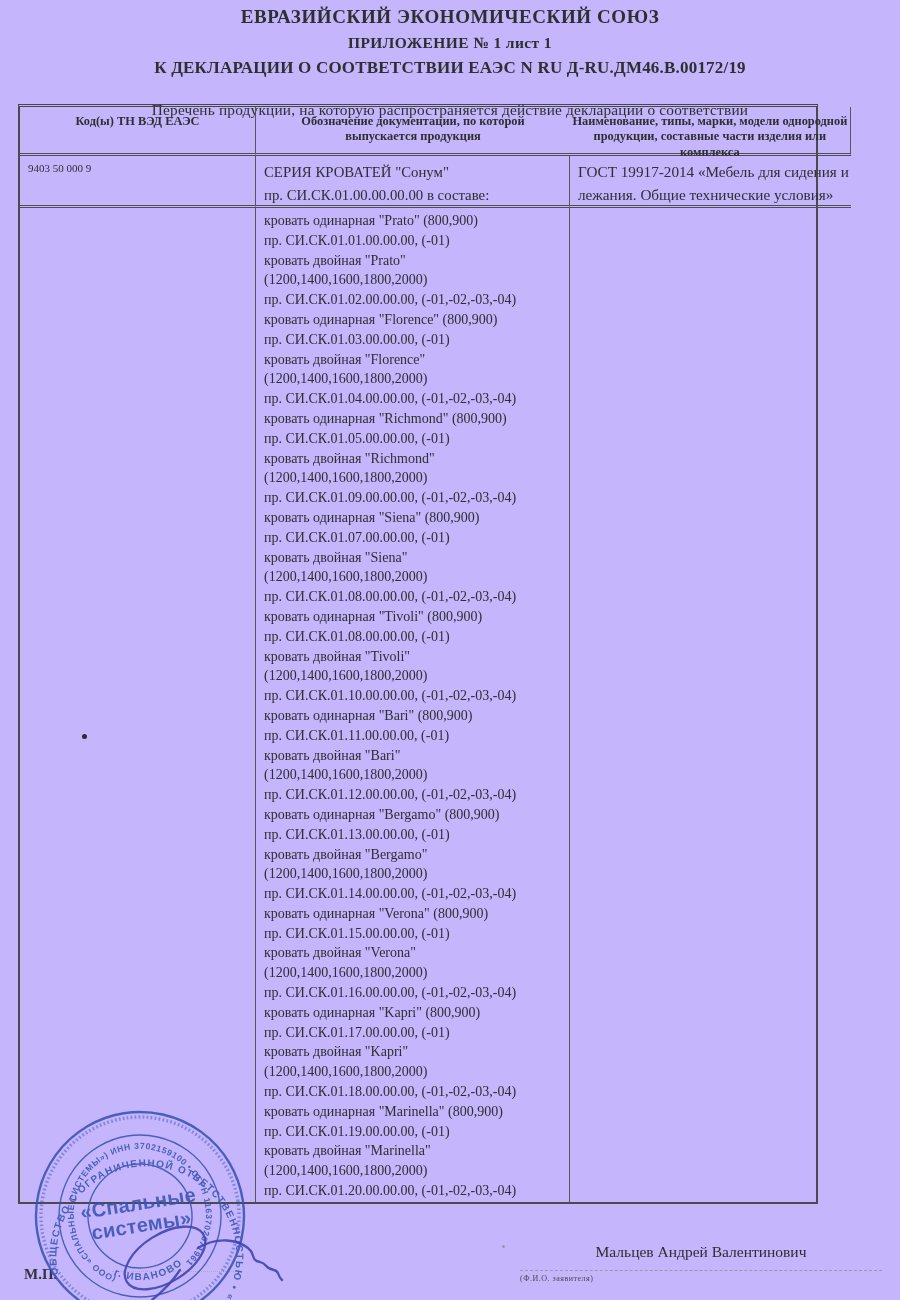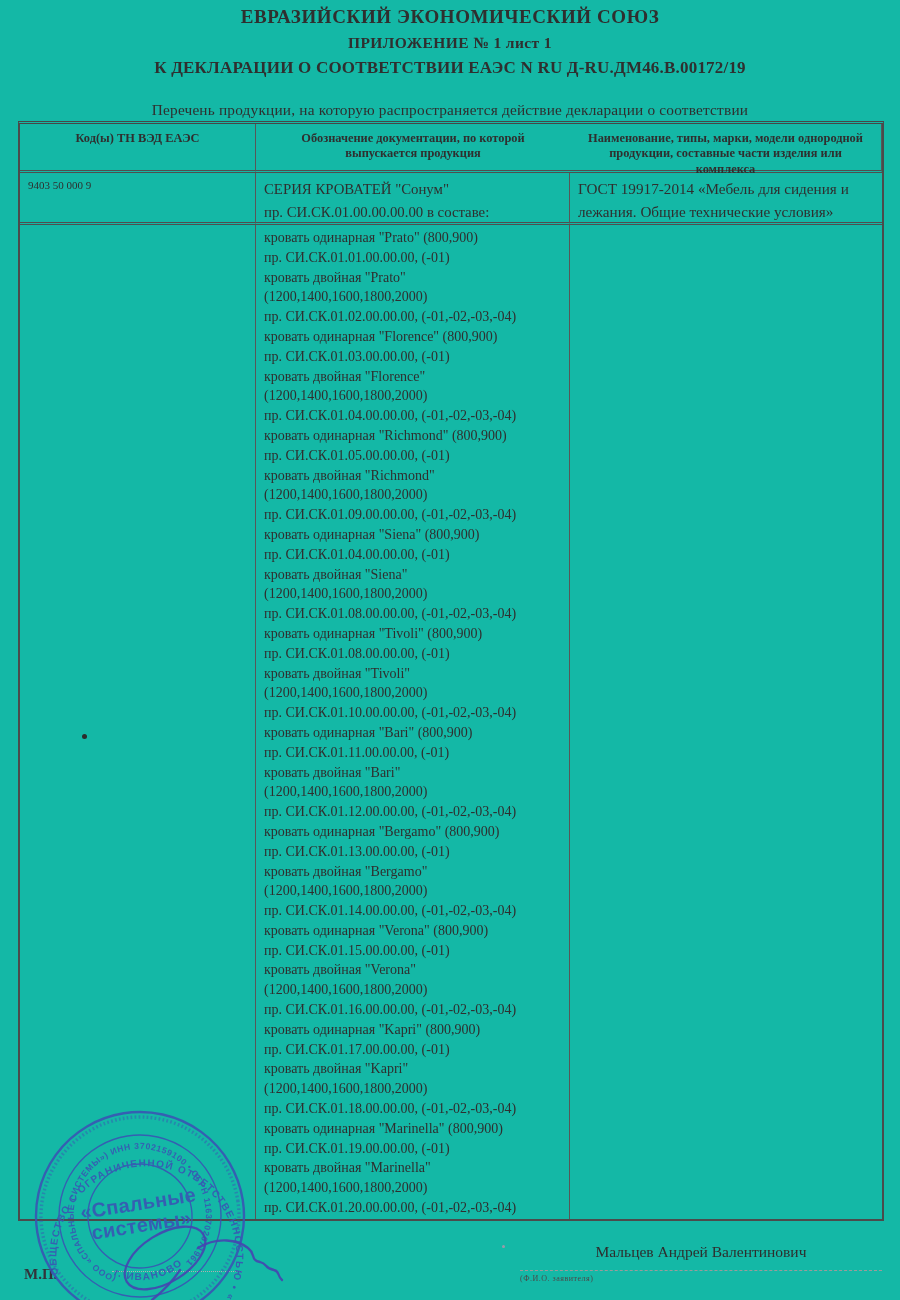--- a/index.html
+++ b/index.html
@@ -1,23 +1,23 @@
 <!DOCTYPE html>
 <html><head>
 <meta charset="utf-8">
 <style>
   html,body{margin:0;padding:0;}
-  .page{position:relative;width:900px;height:1300px;background:#14b8a6;overflow:hidden;
+  .page{position:relative;width:900px;height:1300px;background:#c4b5fd;overflow:hidden;
         font-family:"Liberation Serif","DejaVu Serif",serif;color:#2f2f2f;}
   .title{position:absolute;left:0;width:900px;text-align:center;font-weight:bold;white-space:nowrap;}
   .t1{top:6px;font-size:19px;letter-spacing:.6px;}
   .t2{top:34px;font-size:15.5px;letter-spacing:.4px;}
   .t3{top:58px;font-size:17px;letter-spacing:.2px;}
   .caption{position:absolute;left:0;top:101px;width:900px;text-align:center;font-size:15.3px;letter-spacing:.2px;}
-  .doc-table{position:absolute;left:18px;top:121px;width:866px;height:1100px;box-sizing:border-box;
+  .doc-table{position:absolute;left:18px;top:104px;width:800px;height:1100px;box-sizing:border-box;
              display:grid;grid-template-columns:236px 314px 1fr;grid-template-rows:49px 52px 1fr;
              border:2px solid #4b4b4b;border-top:3px double #474747;border-bottom:2px solid #4b4b4b;}
   .t-cell{box-sizing:border-box;border-right:1.6px solid #575757;border-bottom:3px double #4f4f4f;overflow:visible;}
   .t-cell.lastcol{border-right:none;}
   .t-cell.lastrow{border-bottom:none;}
   .hcell{font-weight:bold;font-size:12.4px;line-height:15.4px;text-align:center;padding-top:7px;}
   .cell-line{white-space:nowrap;}
   .r1c1{font-size:11px;padding:6px 8px 0 8px;}
   .r1c2{font-size:14.8px;padding:5px 2px 0 8px;line-height:22.5px;}
   .r1c3{font-size:15.2px;padding:5px 2px 0 8px;line-height:22.5px;}
@@ -89,21 +89,21 @@
         <div class="cell-line">пр. СИ.СК.01.03.00.00.00, (-01)</div>
         <div class="cell-line">кровать двойная "Florence"</div>
         <div class="cell-line">(1200,1400,1600,1800,2000)</div>
         <div class="cell-line">пр. СИ.СК.01.04.00.00.00, (-01,-02,-03,-04)</div>
         <div class="cell-line">кровать одинарная "Richmond" (800,900)</div>
         <div class="cell-line">пр. СИ.СК.01.05.00.00.00, (-01)</div>
         <div class="cell-line">кровать двойная "Richmond"</div>
         <div class="cell-line">(1200,1400,1600,1800,2000)</div>
         <div class="cell-line">пр. СИ.СК.01.09.00.00.00, (-01,-02,-03,-04)</div>
         <div class="cell-line">кровать одинарная "Siena" (800,900)</div>
-        <div class="cell-line">пр. СИ.СК.01.04.00.00.00, (-01)</div>
+        <div class="cell-line">пр. СИ.СК.01.07.00.00.00, (-01)</div>
         <div class="cell-line">кровать двойная "Siena"</div>
         <div class="cell-line">(1200,1400,1600,1800,2000)</div>
         <div class="cell-line">пр. СИ.СК.01.08.00.00.00, (-01,-02,-03,-04)</div>
         <div class="cell-line">кровать одинарная "Tivoli" (800,900)</div>
         <div class="cell-line">пр. СИ.СК.01.08.00.00.00, (-01)</div>
         <div class="cell-line">кровать двойная "Tivoli"</div>
         <div class="cell-line">(1200,1400,1600,1800,2000)</div>
         <div class="cell-line">пр. СИ.СК.01.10.00.00.00, (-01,-02,-03,-04)</div>
         <div class="cell-line">кровать одинарная "Bari" (800,900)</div>
         <div class="cell-line">пр. СИ.СК.01.11.00.00.00, (-01)</div>

